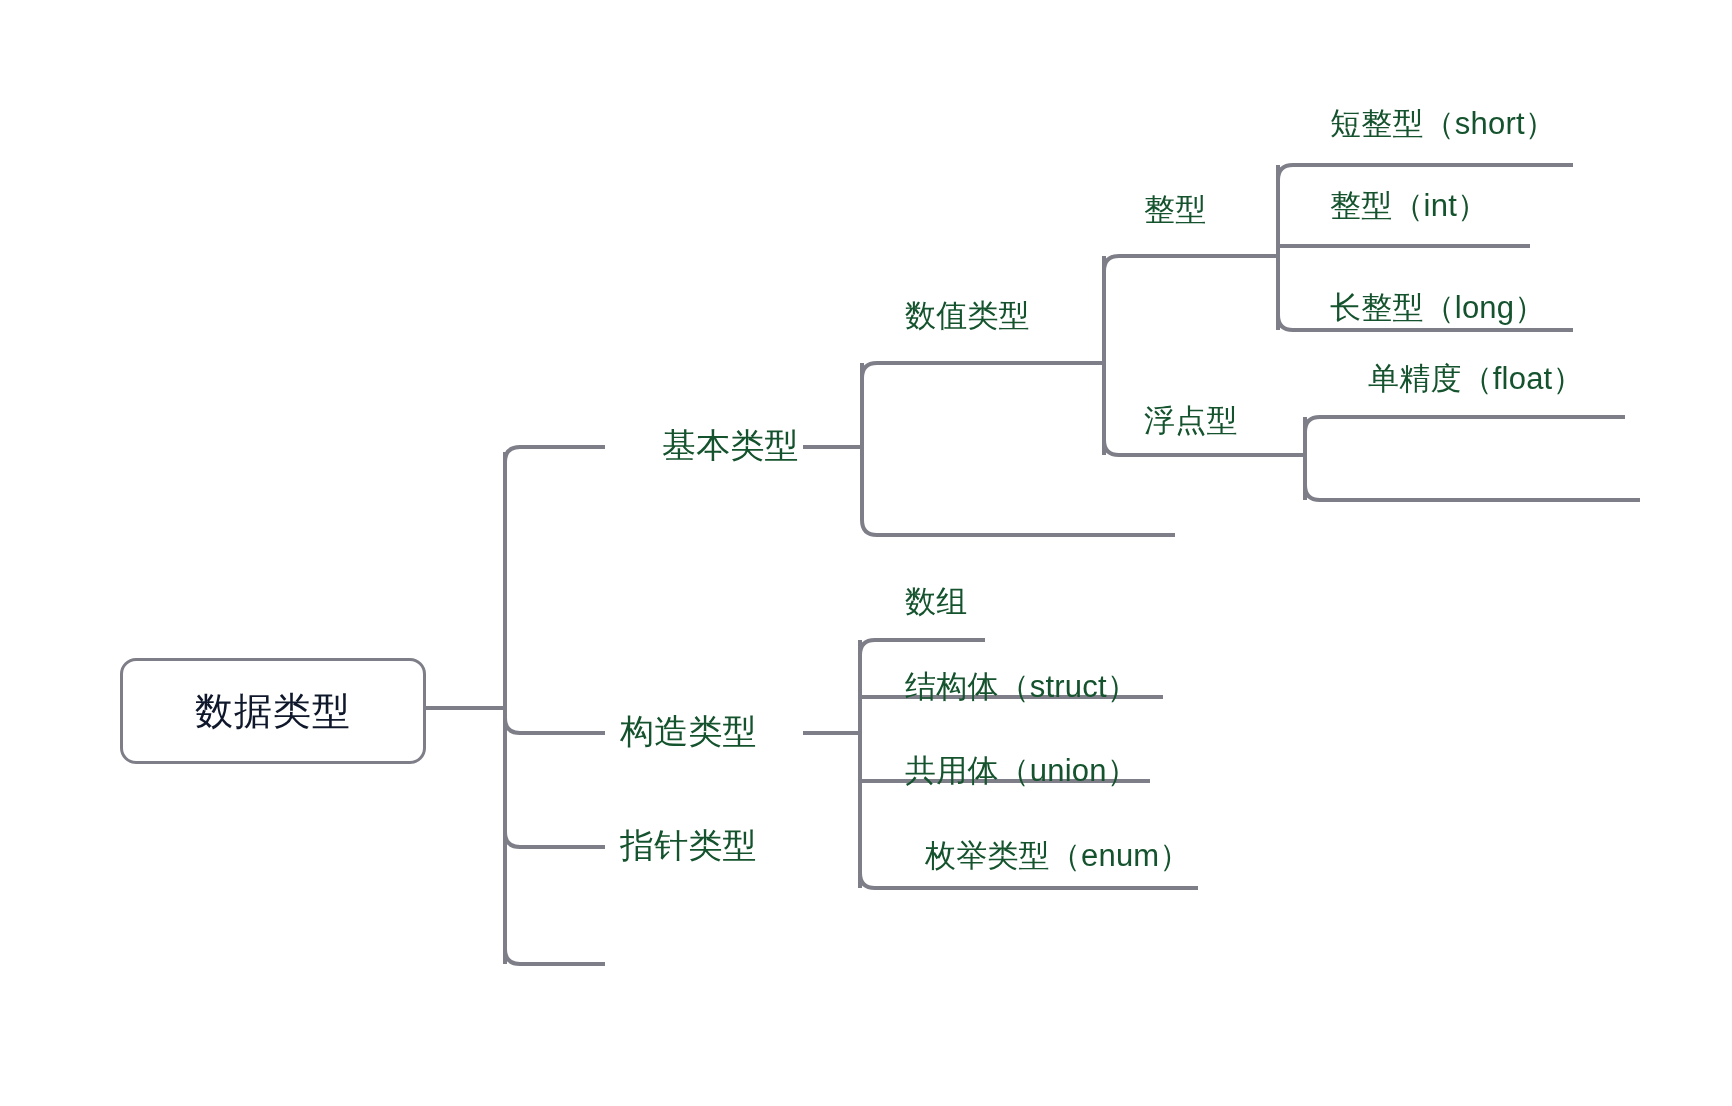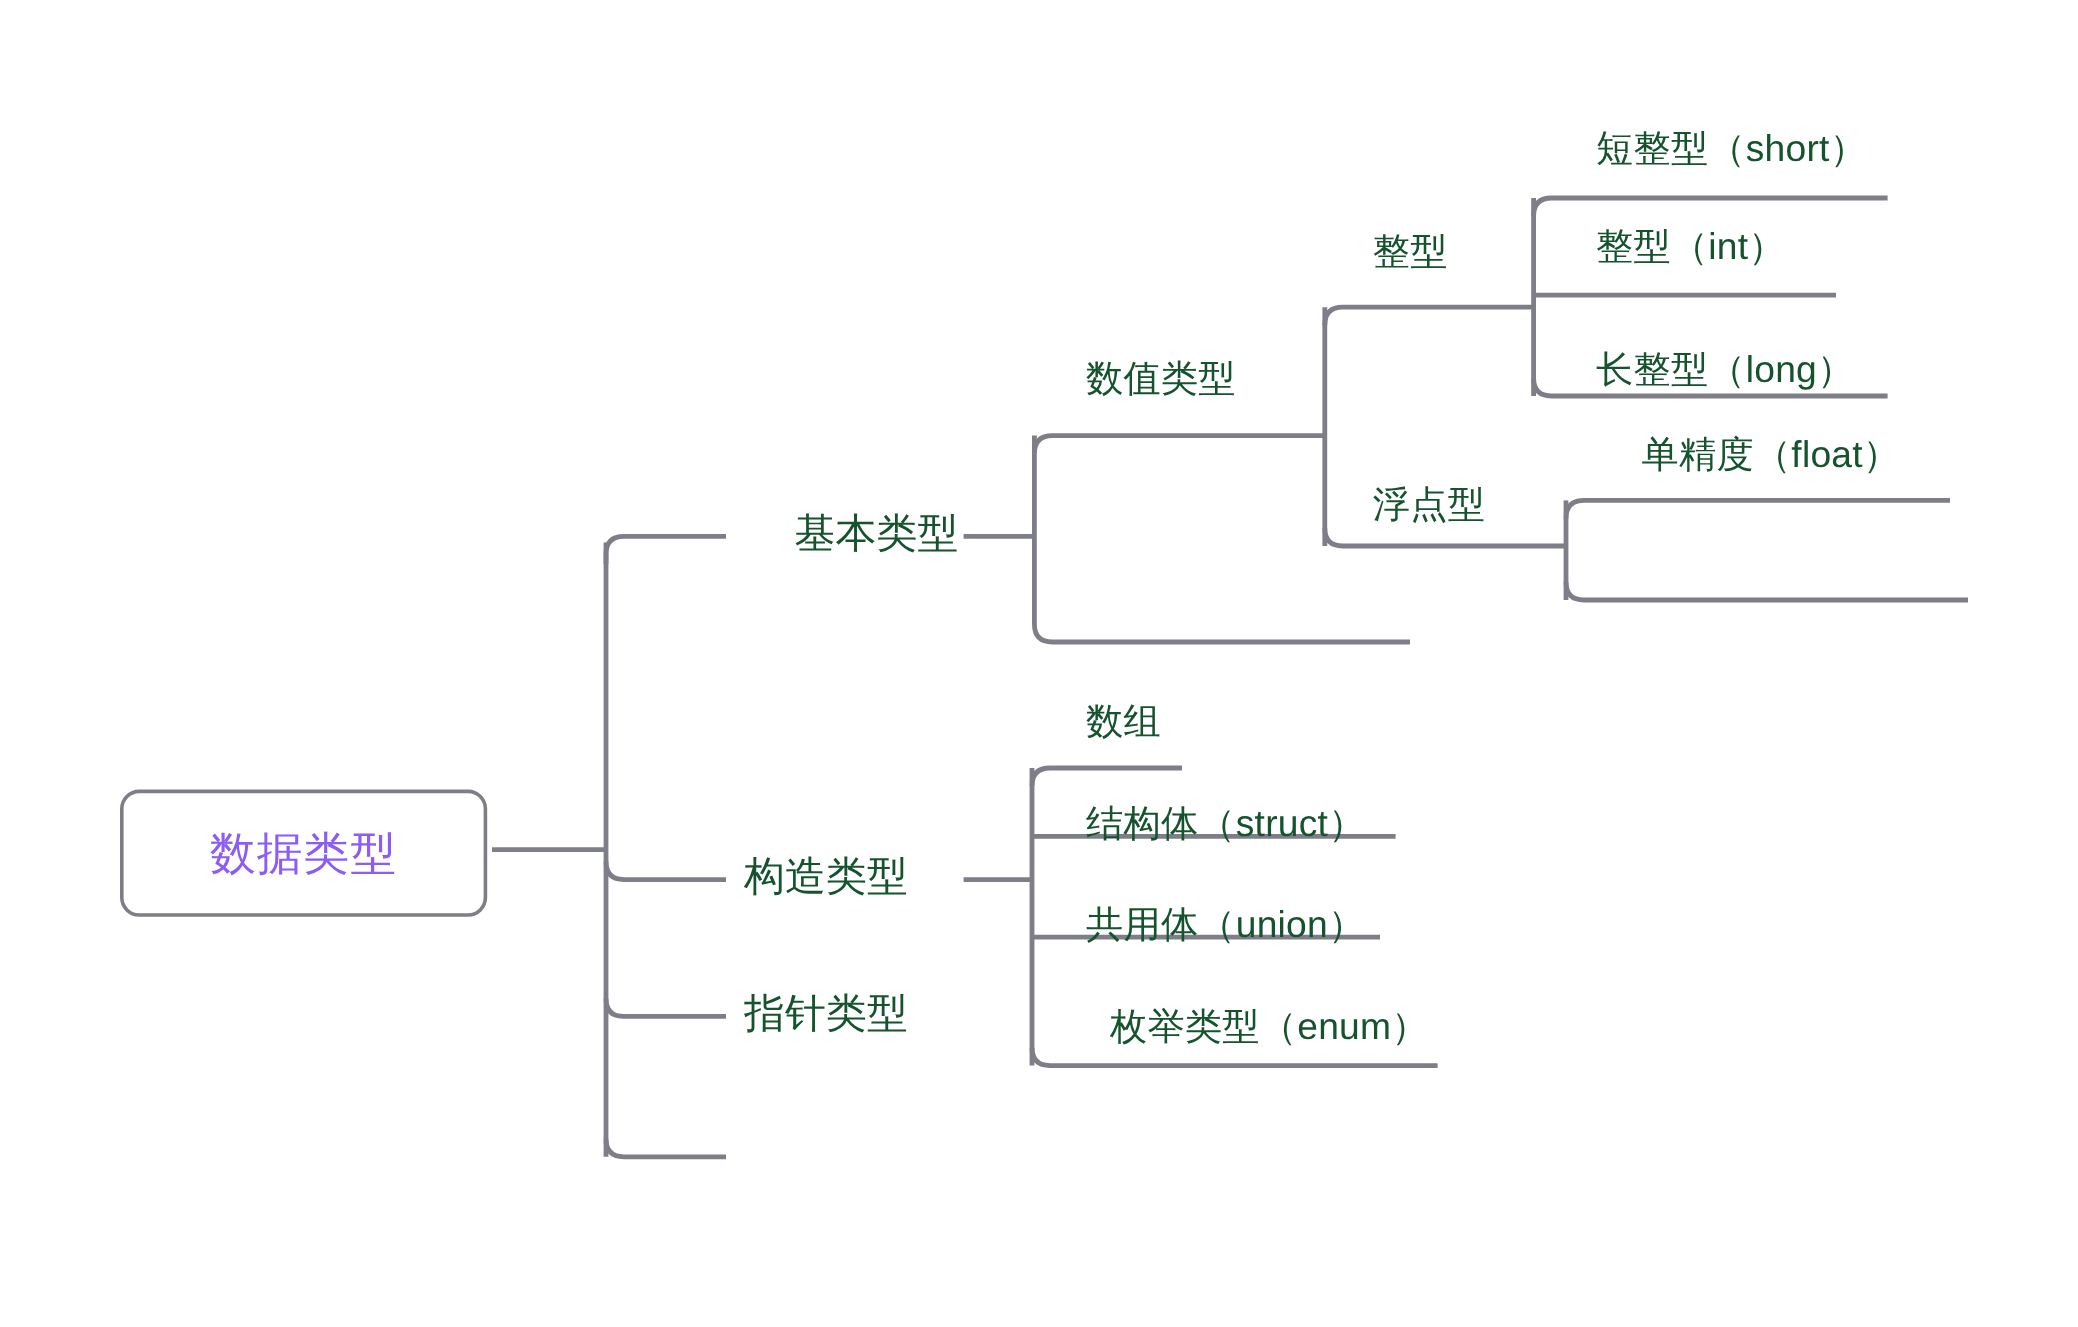--- a/index.html
+++ b/index.html
@@ -19,22 +19,23 @@
     letter-spacing:0.2px;
   }
   .label.big{font-size:34px;}
   .root-box{
     position:absolute;
     border:3.5px solid #7e7e88;
     border-radius:16px;
     background:#ffffff;
     display:flex;align-items:center;justify-content:center;
     font-size:38px;
-    color:#8b5cf6;
+    color:#0f172a;
     letter-spacing:1px;
+    margin-left:20px;
   }
 </style>
 </head>
 <body>
 
 <div id="canvas">
 
   <svg class="links" viewBox="0 0 1732 1106">
 
     <line x1="410" y1="708" x2="505" y2="708"></line>

